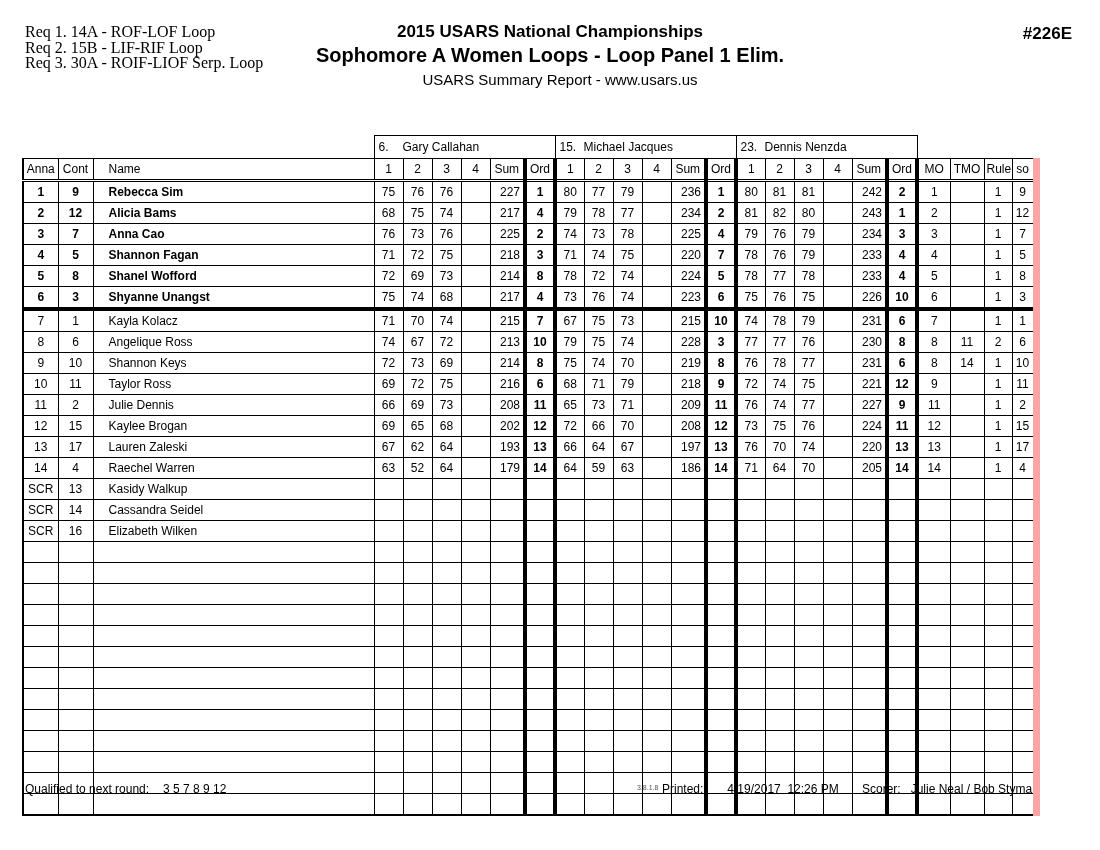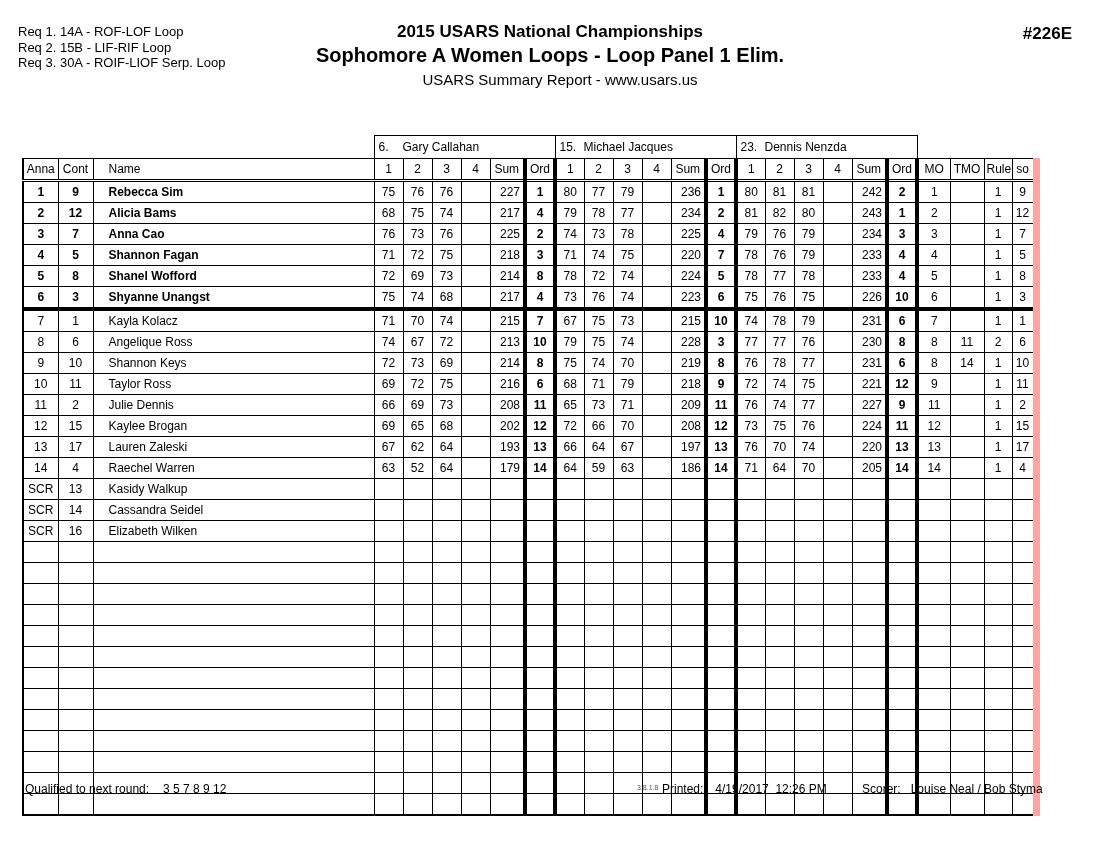--- a/index.html
+++ b/index.html
@@ -1,21 +1,21 @@
 <!DOCTYPE html>
 <html><head>
 <meta charset="utf-8">
 <style>
   html,body { margin:0; padding:0; background:#fff; }
   body {
     width:1100px; height:850px; position:relative;
     font-family:"Liberation Sans", sans-serif; color:#000;
     -webkit-font-smoothing:none;
   }
-  .reqs { position:absolute; left:18px; top:24px; font-size:13px; line-height:15.5px; white-space:pre; }
+  .reqs { position:absolute; left:25px; top:24px; font-size:16px; line-height:15.5px; white-space:pre;font-family:Liberation Serif, serif; }
   .titles { position:absolute; left:0; top:22px; width:100%; text-align:center; }
   .title1 { font-size:17px; font-weight:bold; }
   .venue  { font-size:13.5px; margin-top:3px; white-space:pre; }
   .event  { font-size:20px; font-weight:bold; margin-top:2px; }
   .report { font-size:15px; margin-top:4px;padding-left:20px; }
   .evnum  { position:absolute; right:28px; top:24px; font-size:17px; font-weight:bold; }
 
   table#tbl {
     position:absolute; left:22px; top:135px;
     border-collapse:collapse; table-layout:fixed; width:1013px;border-radius:7px;
@@ -39,21 +39,21 @@
   #tbl tr.cut td { border-bottom:4px solid #000; }
   #tbl tr.lastrow td { border-bottom:2px solid #000; }
   #tbl .cols th:first-child, #tbl tbody td:first-child { border-left:2px solid #000; }
   #tbl .cols th:last-child,  #tbl tbody td:last-child  { border-right:7px solid #fca5a5;margin-left:40px; }
 
   .footer { position:absolute; left:0; top:782px; width:942px; height:18px; font-size:12px; }
   .qline   { position:absolute; left:25px; top:0; }
   .qline .val { margin-left:14px; white-space:pre; }
   .version { position:absolute; left:637px; top:2px; font-size:7px; color:#555; }
   .pline   { position:absolute; left:662px; top:0; }
-  .pline .val { margin-left:12px; white-space:pre; }
+  .pline .val { margin-left:24px; white-space:pre; }
   .sline   { position:absolute; left:862px; top:0; }
   .sline .val { margin-left:10px; white-space:pre; }
 </style>
 </head>
 <body>
 
 <div class="reqs"><div>Req 1. 14A - ROF-LOF Loop</div><div>Req 2. 15B - LIF-RIF Loop</div><div>Req 3. 30A - ROIF-LIOF Serp. Loop</div></div>
 
 <div class="titles">
   <div class="title1">2015 USARS National Championships</div>
@@ -938,14 +938,14 @@
         <td></td>
         <td></td>
       </tr>
     </tbody>
 </table>
 
 <div class="footer">
   <div class="qline"><span>Qualified to next round:</span><span class="val">3 5 7 8 9 12</span></div>
   <div class="version">3.8.1.8</div>
   <div class="pline"><span>Printed:</span><span class="val">4/19/2017  12:26 PM</span></div>
-  <div class="sline"><span>Scorer:</span><span class="val">Louise Neal / Bob Styma</span></div>
+  <div class="sline"><span>Scorer:</span><span class="val">Julie Neal / Bob Styma</span></div>
 </div>
 
 </body></html>

